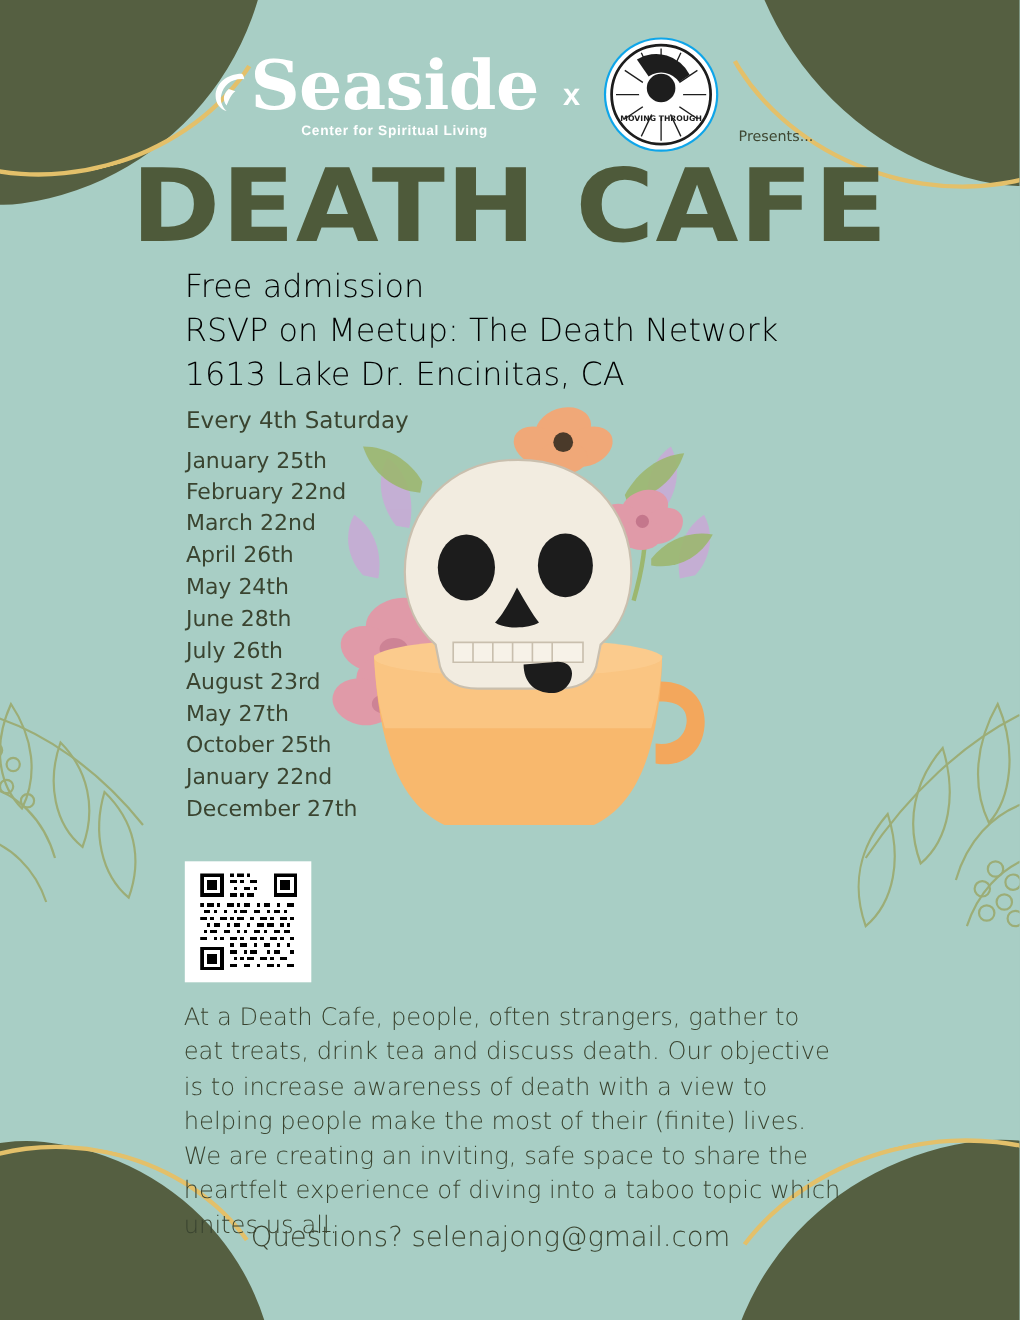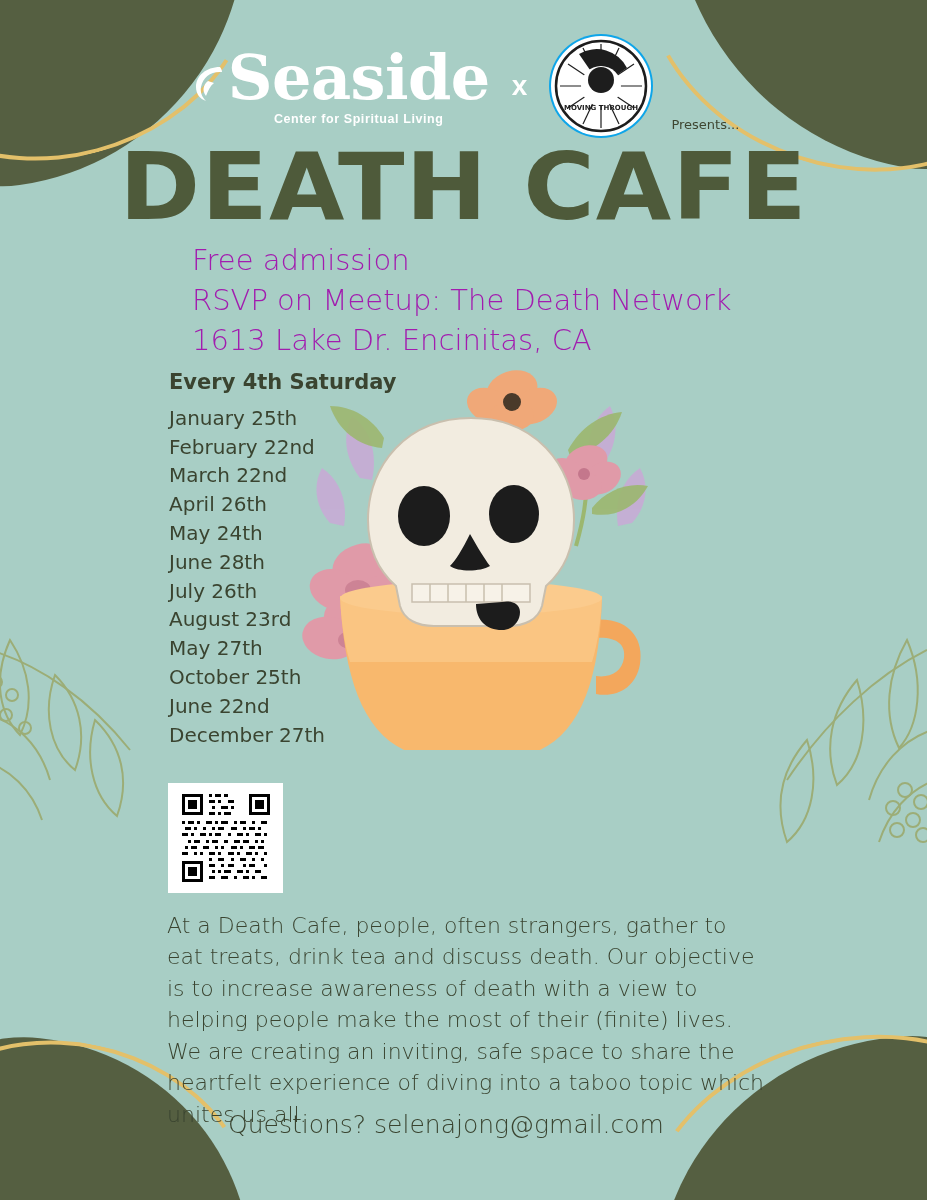--- a/index.html
+++ b/index.html
@@ -195,41 +195,40 @@
     line-height: 1.05;
     transform: scaleX(1.06);
   }
 
   
   .intro {
     position: absolute;
     top: 240px;
     left: 168px;
     z-index: 10;
-    color: #a21caf;
-    margin-left: 24px;
+    color: #000000;
   }
   .intro div {
     font-size: 29px;
     line-height: 1.38;
     font-family: "DejaVu Sans", sans-serif;
     font-weight: 300;
   }
 
   
   .schedule {
     position: absolute;
     top: 368px;
     left: 169px;
     z-index: 12;
     color: #3a4430;
   }
   .sched-head {
     font-size: 21px;
-    font-weight: bold;
+    font-weight: normal;
     line-height: 1.42;
     font-family: "DejaVu Sans", sans-serif;
   }
   .sched-list {
     margin-top: 6px;
   }
   .sched-list div {
     font-size: 20px;
     line-height: 1.44;
     font-family: "DejaVu Sans", sans-serif;
@@ -474,21 +473,21 @@
       <div>January 25th</div>
       <div>February 22nd</div>
       <div>March 22nd</div>
       <div>April 26th</div>
       <div>May 24th</div>
       <div>June 28th</div>
       <div>July 26th</div>
       <div>August 23rd</div>
       <div>May 27th</div>
       <div>October 25th</div>
-      <div>June 22nd</div>
+      <div>January 22nd</div>
       <div>December 27th</div>
     </div>
   </div>
 
   <div class="qr">
     <svg width="88" height="88" viewBox="0 0 29 29" shape-rendering="crispEdges">
       <rect width="29" height="29" fill="#ffffff"></rect>
       <g fill="#000000">
         <rect x="0" y="0" width="7" height="7"></rect>
           <rect x="1" y="1" width="5" height="5" fill="#ffffff"></rect>

